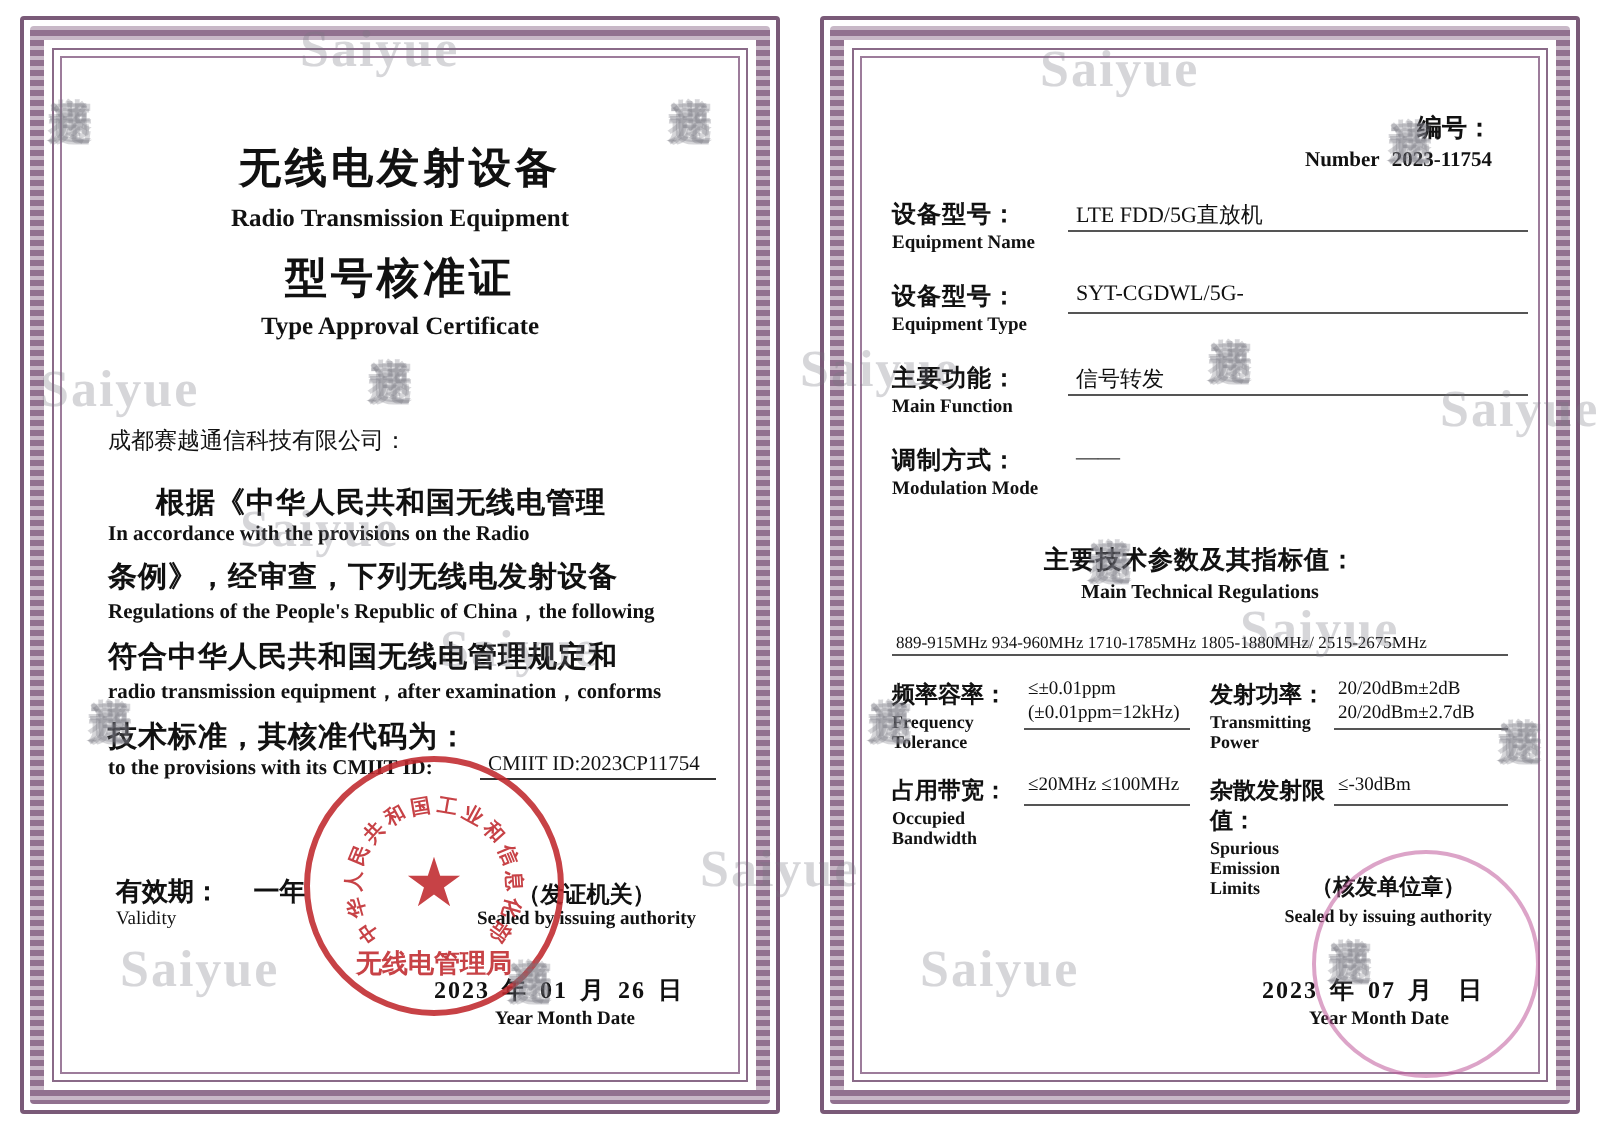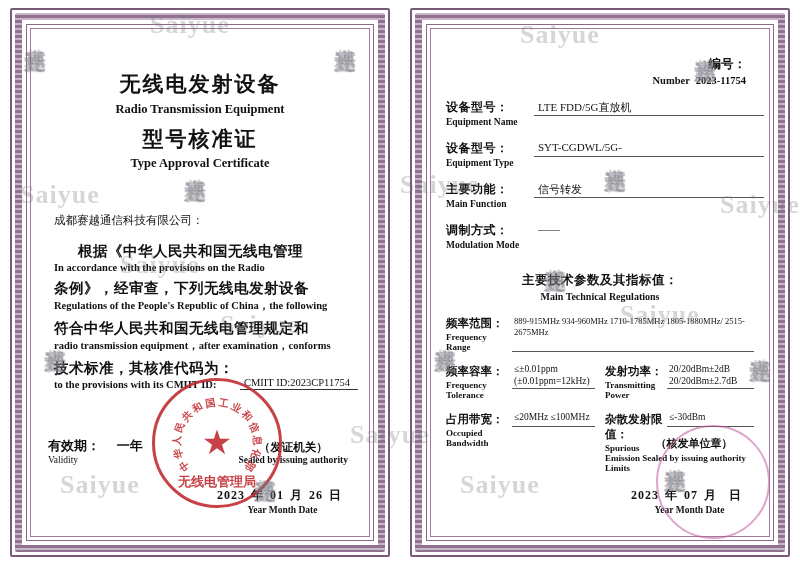--- a/index.html
+++ b/index.html
@@ -225,21 +225,21 @@
     border-radius: 50%;
     right: 30px;
     bottom: 26px;
     z-index: 20;
     opacity: .55;
   }
 
   
   .validity-row {
     position: absolute;
-    left: 12px;
+    left: 22px;
     bottom: 66px;
     font-size: 11px;
   }
   .v-cn { font-size: 13px; font-weight: bold; color:#111; }
   .v-en { font-size: 9.5px; font-weight: normal; color:#111; }
   .v-val { font-size: 13px; font-weight: bold; margin-left: 14px; color:#111;}
 
   .sealedby {
     position: absolute;
     right: 16px;
@@ -505,24 +505,20 @@
         </div>
         <div class="f-value nb">——</div>
       </div>
 
       <div class="section-title">
         <div class="s-cn">主要技术参数及其指标值：</div>
         <div class="s-en">Main Technical Regulations</div>
       </div>
 
       <div class="freq-row">
-        <div class="freq-label">
-          <div class="p-cn">频率范围：</div>
-          <div class="p-en">Frequency Range</div>
-        </div>
         <div class="freq-value">
           <span class="two">889-915MHz 934-960MHz 1710-1785MHz 1805-1880MHz/</span>
           <span class="two">2515-2675MHz</span>
         </div>
       </div>
 
       <div class="param-row">
         <div class="param" style="margin-right:10px">
           <div class="p-label">
             <div class="p-cn">频率容率：</div>

